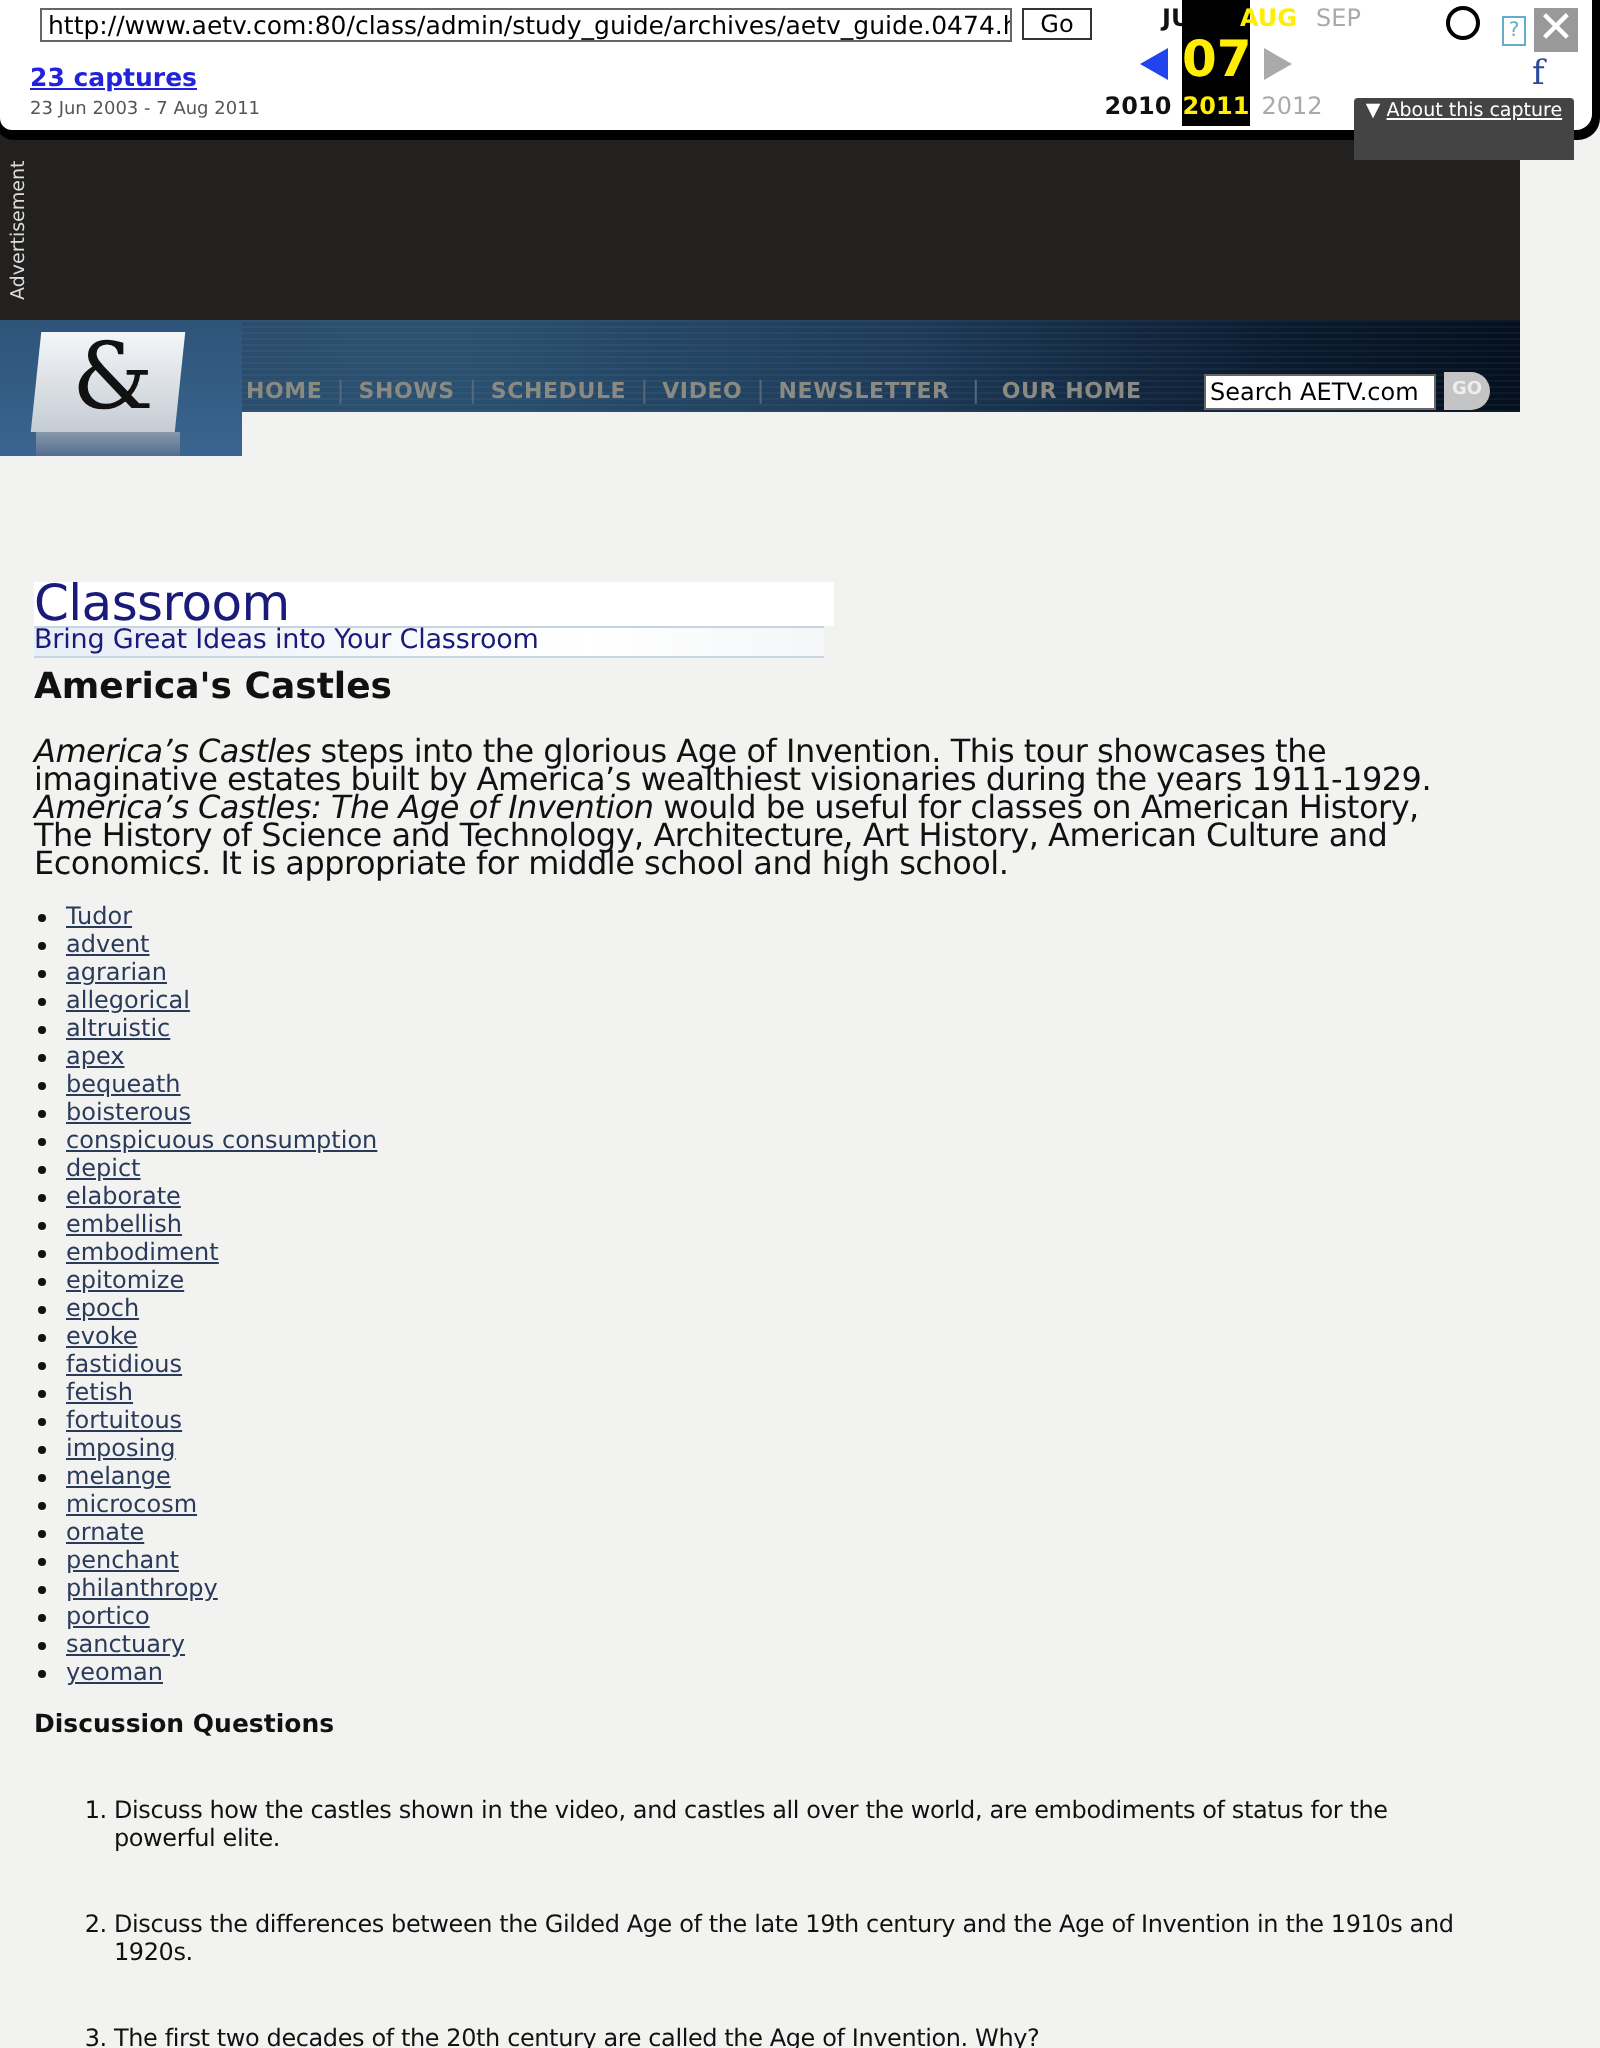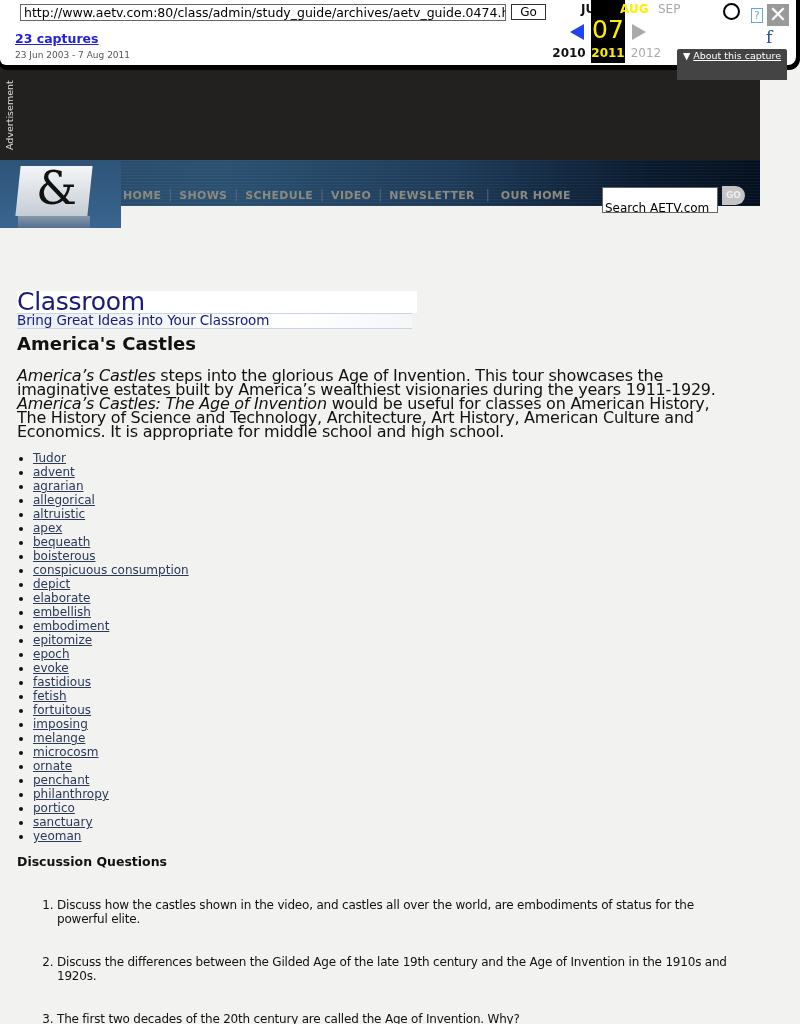--- a/index.html
+++ b/index.html
@@ -16,21 +16,21 @@
            font-size: 12px; line-height: 14px; text-align: center; font-family: "DejaVu Sans", sans-serif; color:#000; }
   #wm-captures { position: absolute; left: 15px; top: 31px; font-size: 12.5px; font-weight: bold; color: #2222dd; text-decoration: underline; }
   #wm-range { position: absolute; left: 15px; top: 50px; font-size: 9px; color: #555; }
   .wm-col { position: absolute; top: 0; width: 34px; height: 63px; text-align: center; }
   .wm-month { position: absolute; top: 2px; left: 0; right: 0; font-size: 12px; font-weight: bold; margin-left: 29px; }
   .wm-year { position: absolute; top: 46px; left: 0; right: 0; font-size: 12px; font-weight: bold; }
   #wm-prev { left: 552px; }
   #wm-prev .wm-month, #wm-prev .wm-year { color: #111; }
   #wm-cur { left: 591px; background: #000; }
   #wm-cur .wm-month, #wm-cur .wm-year { color: #ffee00; }
-  #wm-day { position: absolute; top: 15px; left: 0; right: 0; font-size: 25px; font-weight: normal; color: #ffee00; }
+  #wm-day { position: absolute; top: 15px; left: 0; right: 0; font-size: 25px; font-weight: bold; color: #ffee00; }
   #wm-next { left: 629px; }
   #wm-next .wm-month, #wm-next .wm-year { color: #aaa; font-weight: normal; }
   #wm-arrow-prev { position: absolute; left: 570px; top: 24px; width: 0; height: 0;
                    border-top: 8px solid transparent; border-bottom: 8px solid transparent; border-right: 14px solid #2244ee; }
   #wm-arrow-next { position: absolute; left: 632px; top: 24px; width: 0; height: 0;
                    border-top: 8px solid transparent; border-bottom: 8px solid transparent; border-left: 14px solid #aaa; }
   #wm-about { position: absolute; left: 677px; top: 49px; width: 110px; height: 31px; background: #444; color: #fff;
               font-size: 9.5px; line-height: 13px; text-align: center; border-radius: 2px 2px 0 0; }
   #wm-about span.lbl { text-decoration: underline; }
   #wm-circle { position: absolute; left: 723px; top: 3px; width: 17px; height: 17px; border: 2px solid #000; border-radius: 50%; }
@@ -51,21 +51,21 @@
             background: repeating-linear-gradient(0deg, rgba(255,255,255,0.04) 0px, rgba(255,255,255,0.04) 1px, transparent 1px, transparent 3px); }
   #logo { position: absolute; left: 0; top: 160px; width: 121px; height: 68px; background: linear-gradient(180deg,#2e5478,#3a6590); z-index: 2; overflow: hidden; }
   #logo-ae { position: absolute; left: 18px; top: 6px; width: 72px; height: 50px; background: linear-gradient(180deg,#f4f6f8,#c5ccd4);
              transform: skewX(-6deg); }
   #logo-amp { position: absolute; left: 36px; top: 0px; font-family: "DejaVu Serif", serif; font-size: 46px; color: #111; line-height: 56px; }
   #logo-reflect { position: absolute; left: 18px; top: 56px; width: 72px; height: 12px; background: linear-gradient(180deg,#9aa6b2,#5a7090); opacity:.8; }
   #nav { position: absolute; left: 123px; top: 188px; display: flex; align-items: center; z-index: 3; }
   .nav-item { font-size: 11px; font-weight: bold; color: #8a8a82; letter-spacing: 0.3px; }
   .nav-sep { color: #59677a; font-size: 12px; margin: 0 7px; }
   #search-input { position: absolute; left: 602px; top: 187px; width: 116px; height: 18px; background: #fff; border: 1px solid #666;
-                  font-size: 12px; line-height: 16px; padding: 12px 2px; color: #000; z-index: 3; font-family: "DejaVu Sans", sans-serif; }
+                  font-size: 12px; line-height: 16px; padding: 0 2px; color: #000; z-index: 3; font-family: "DejaVu Sans", sans-serif; }
   #search-go { position: absolute; left: 722px; top: 186px; width: 23px; height: 19px; background: #c4c4c4; border-radius: 0 10px 10px 0;
                color: #eee; font-size: 9px; font-weight: bold; line-height: 19px; text-align: center; z-index: 3; }
 
   
   #banner { position: absolute; left: 17px; top: 291px; width: 400px; height: 39px; }
   #banner-top { position: absolute; left: 0; top: 0; width: 400px; height: 22px; background: #fff; }
   #banner-bot { position: absolute; left: 0; top: 22px; width: 395px; height: 16px; background: linear-gradient(90deg,#e8eef6,#fff 70%,#f4f6f8); border-top:1px solid #c8d4e4; border-bottom:1px solid #c8d4e4; }
   #banner-title { position: absolute; left: 0; top: -4px; font-size: 25px; color: #1a1a7a; letter-spacing: -0.3px; }
   #banner-sub { position: absolute; left: 0; top: 21px; font-size: 13.5px; color: #1a1a7a; letter-spacing: -0.1px; }
 

